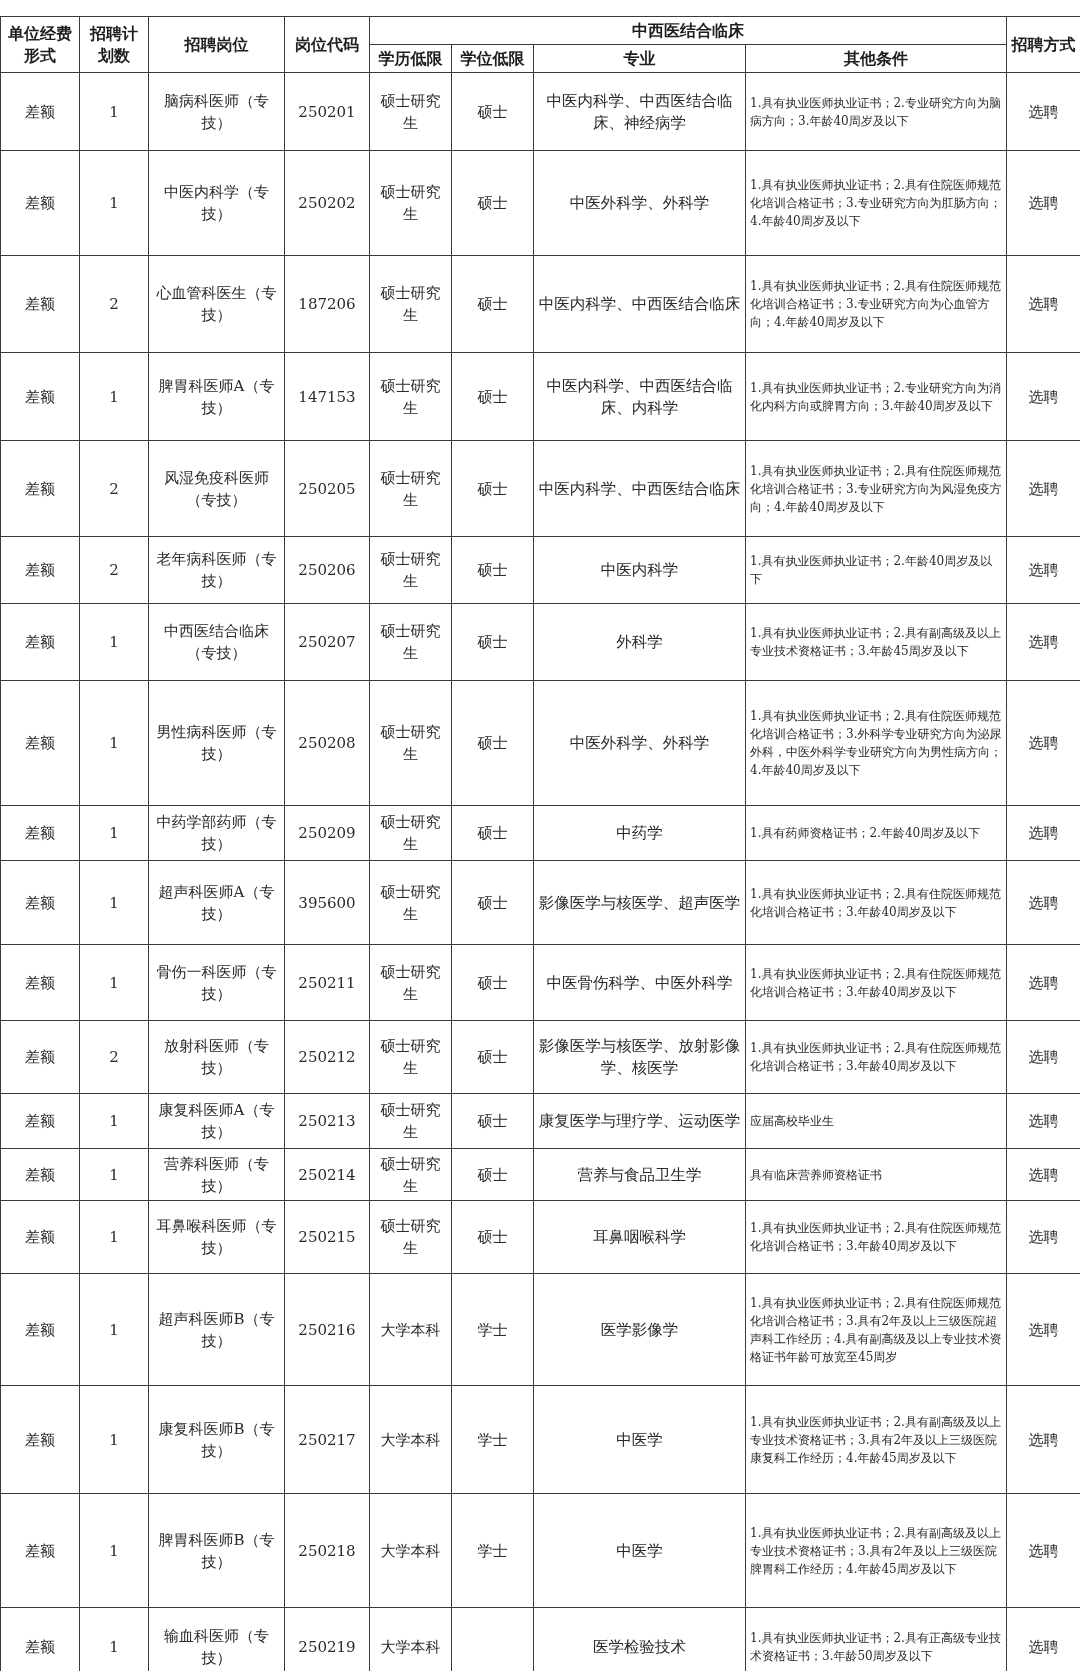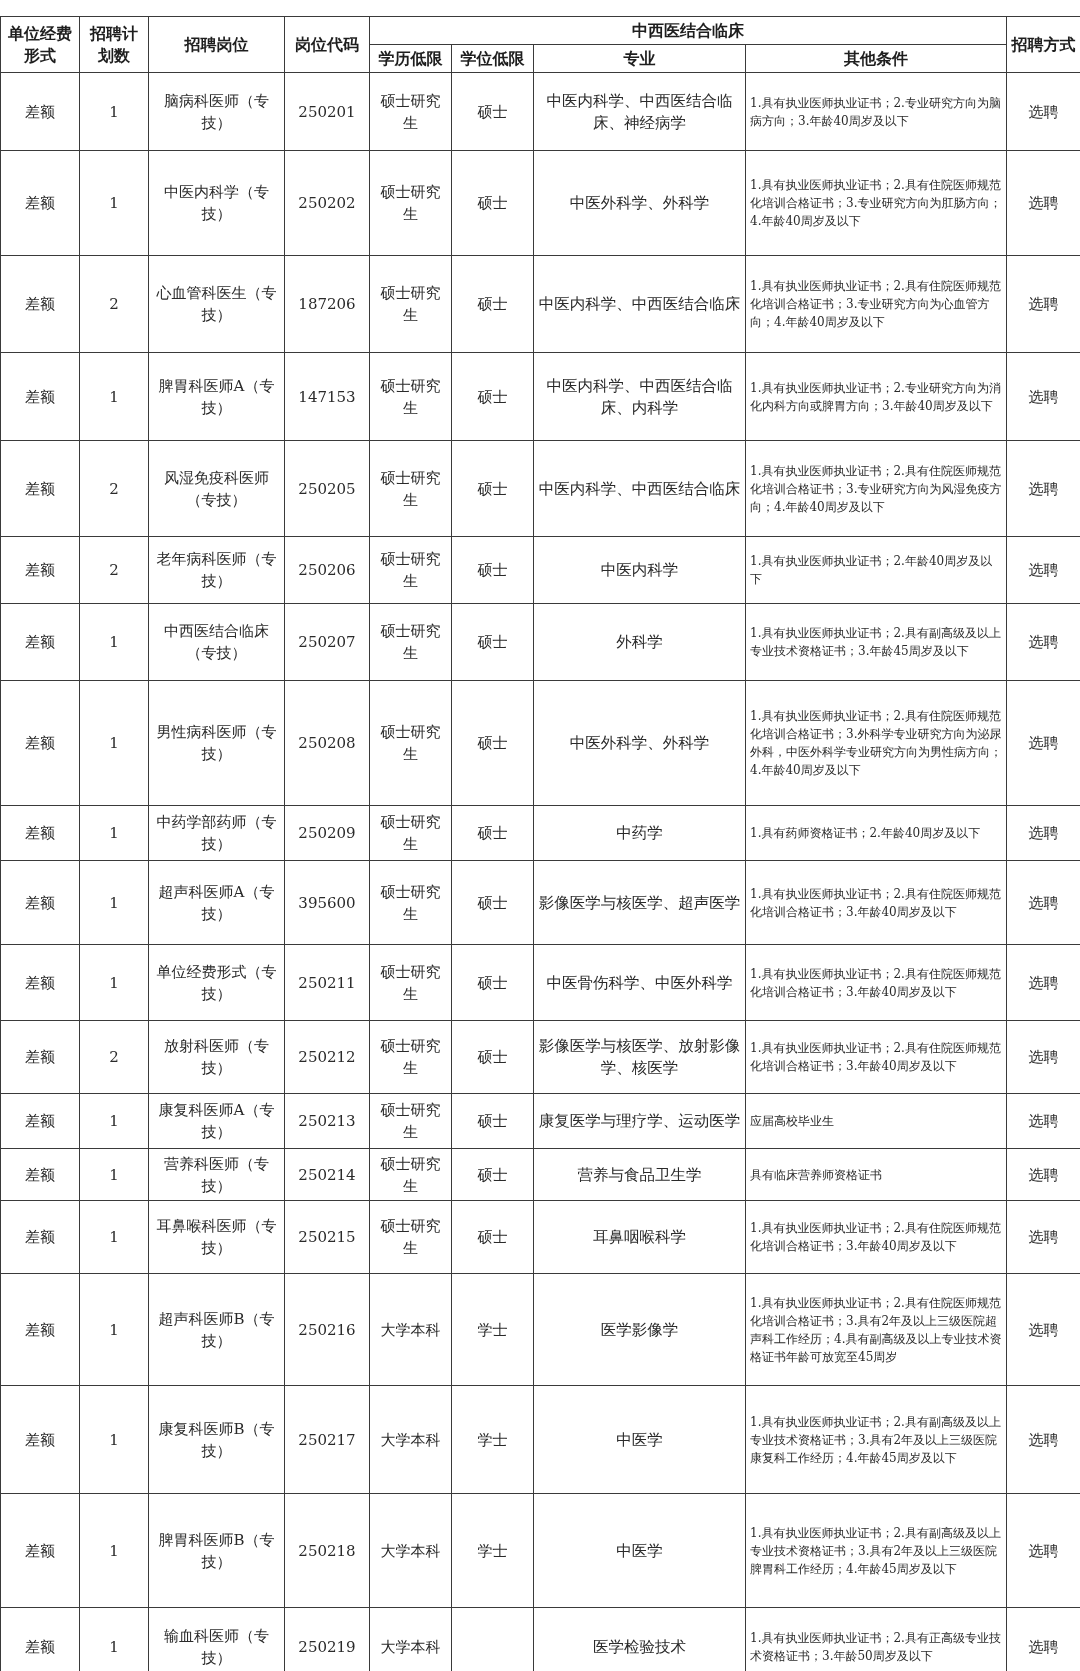--- a/index.html
+++ b/index.html
@@ -150,21 +150,21 @@
     <td class="num">395600</td>
     <td>硕士研究生</td>
     <td>硕士</td>
     <td class="left major">影像医学与核医学、超声医学</td>
     <td class="other">1.具有执业医师执业证书；2.具有住院医师规范化培训合格证书；3.年龄40周岁及以下</td>
     <td>选聘</td>
   </tr>
       <tr style="height: 76px;">
     <td>差额</td>
     <td class="num">1</td>
-    <td>单位经费形式（专技）</td>
+    <td>骨伤一科医师（专技）</td>
     <td class="num">250211</td>
     <td>硕士研究生</td>
     <td>硕士</td>
     <td class="left major">中医骨伤科学、中医外科学</td>
     <td class="other">1.具有执业医师执业证书；2.具有住院医师规范化培训合格证书；3.年龄40周岁及以下</td>
     <td>选聘</td>
   </tr>
       <tr style="height: 73px;">
     <td>差额</td>
     <td class="num">2</td>

